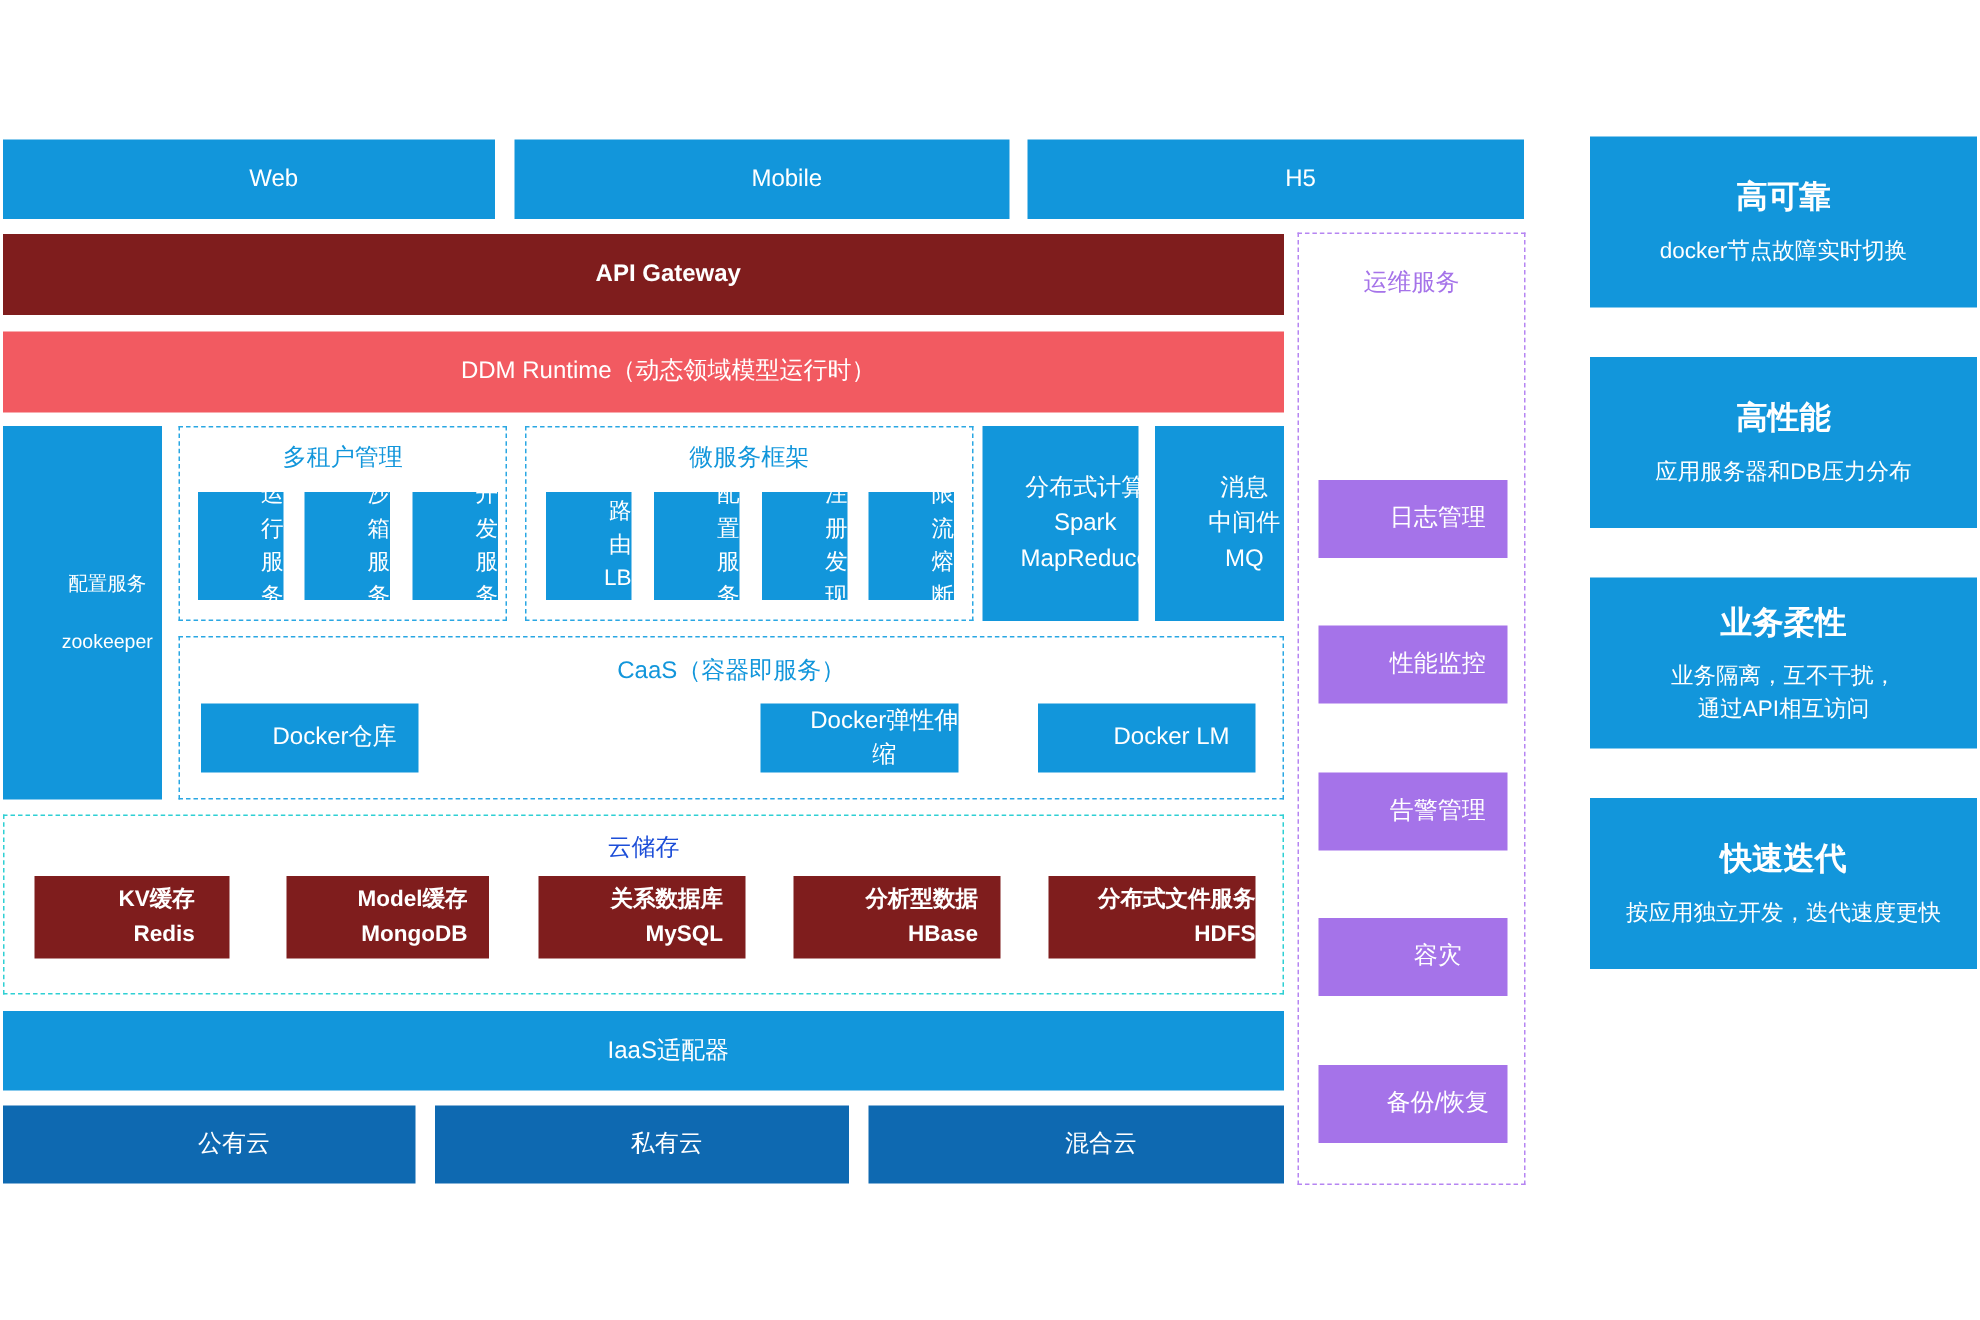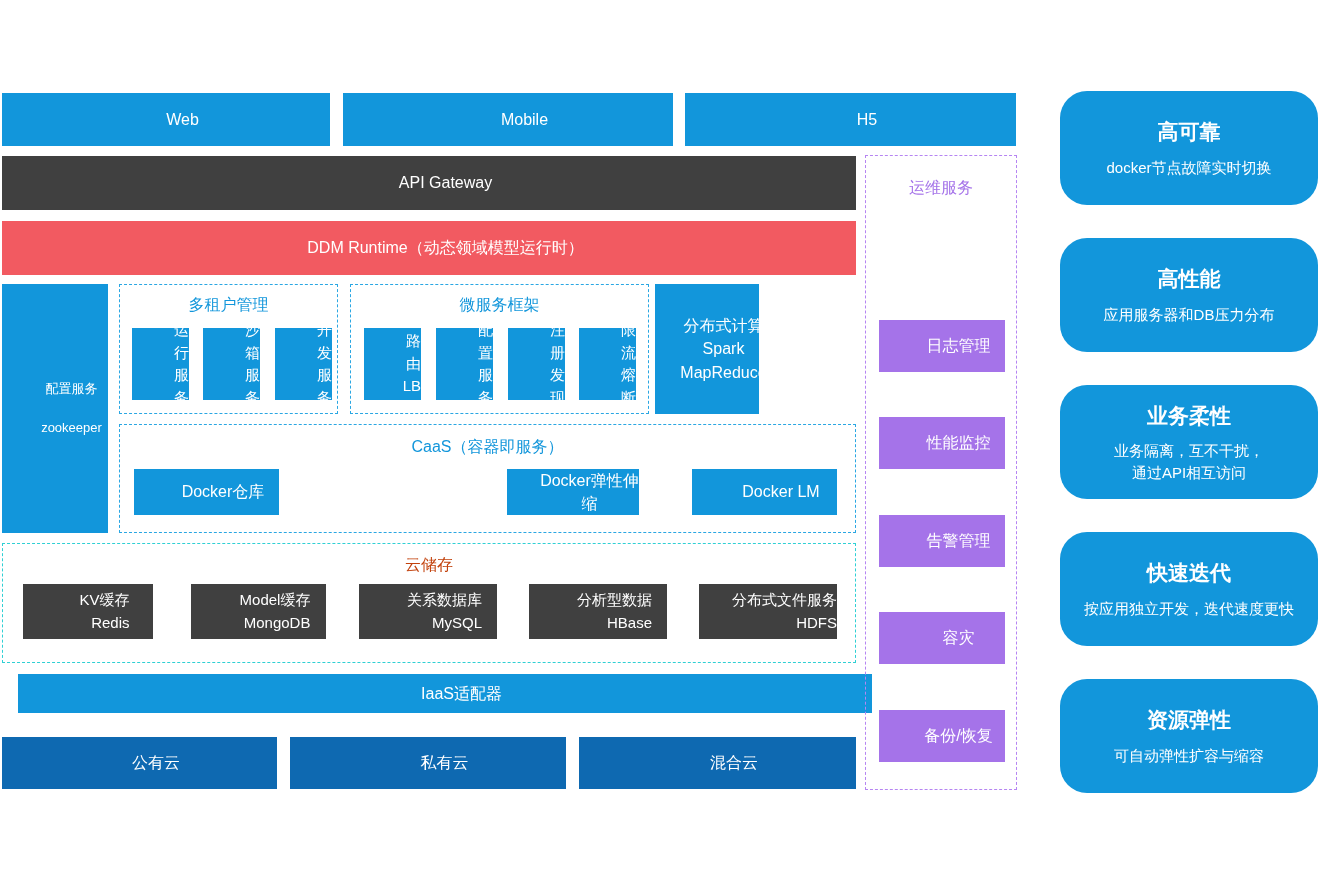--- a/index.html
+++ b/index.html
@@ -2,33 +2,33 @@
 <html><head>
 <meta charset="utf-8">
 <style>
   html,body{margin:0;padding:0;background:#ffffff;}
   body{font-family:"Liberation Sans","DejaVu Sans",sans-serif;}
   #stage{position:relative;width:1320px;height:880px;background:#ffffff;overflow:hidden;}
   .abs{position:absolute;box-sizing:border-box;padding-left:33px;}
   .box{display:flex;align-items:center;justify-content:center;color:#ffffff;
        text-align:center;white-space:pre-line;font-size:16px;line-height:1.45;}
   .blue{background:#1296db;}
-  .teal{background:#404040;}
+  .teal{background:#7f1d1d;font-weight:bold;}
   .red{background:#f25a61;}
   .deep{background:#0e69b1;}
   .purple{background:#a573e9;}
   .group{border:1px dashed #2aa7e3;}
   .group.tealb{border-color:#2fd0d4;}
   .group.purpleb{border-color:#b685f2;}
   .group-title{position:absolute;left:0;right:0;text-align:center;font-size:16px;
        color:#1296db;white-space:pre-line;}
-  .group-title.tealt{color:#c2410c;}
+  .group-title.tealt{color:#1d4ed8;}
   .group-title.purplet{color:#a573e9;}
   .small{font-size:15px;line-height:1.5;text-align:right;}
-  .feature{flex-direction:column;gap:9px;padding:10px;border-radius:27px;}
+  .feature{flex-direction:column;gap:9px;padding:10px;}
   .feature .f-title{font-size:21px;font-weight:bold;}
   .feature .f-desc{font-size:15px;line-height:1.45;white-space:pre-line;}
   .zk{flex-direction:column;gap:20px;font-size:13px;}
 </style>
 </head>
 <body>
 
 <div id="stage">
 
   <div class="abs box blue" style="left:2px;top:93px;width:328px;height:53px">Web</div>
@@ -61,20 +61,23 @@
 服务</div>
     <div class="abs box blue small" style="left:157px;top:43px;width:57px;height:72px">注册
 发现</div>
     <div class="abs box blue small" style="left:228px;top:43px;width:57px;height:72px">限流
 熔断</div>
   </div>
 
   <div class="abs box blue" style="left:655px;top:284px;width:104px;height:130px">分布式计算
 Spark
 MapReduce</div>
+  <div class="abs box blue" style="left:770px;top:284px;width:86px;height:130px">消息
+中间件
+MQ</div>
 
   <div class="abs group" style="left:119px;top:424px;width:737px;height:109px">
     <div class="group-title" style="top:12px">CaaS（容器即服务）</div>
     <div class="abs box blue" style="left:14px;top:44px;width:145px;height:46px">Docker仓库</div>
     <div class="abs box blue" style="left:387px;top:44px;width:132px;height:46px">Docker弹性伸缩</div>
     <div class="abs box blue" style="left:572px;top:44px;width:145px;height:46px">Docker LM</div>
   </div>
 
   <div class="abs group tealb" style="left:2px;top:543px;width:854px;height:120px">
     <div class="group-title tealt" style="top:11px">云储存</div>
@@ -83,21 +86,21 @@
     <div class="abs box teal small" style="left:188px;top:40px;width:135px;height:55px">Model缓存
 MongoDB</div>
     <div class="abs box teal small" style="left:356px;top:40px;width:138px;height:55px">关系数据库
 MySQL</div>
     <div class="abs box teal small" style="left:526px;top:40px;width:138px;height:55px">分析型数据
 HBase</div>
     <div class="abs box teal small" style="left:696px;top:40px;width:138px;height:55px">分布式文件服务
 HDFS</div>
   </div>
 
-  <div class="abs box blue" style="left:18px;top:674px;width:854px;height:39px">IaaS适配器</div>
+  <div class="abs box blue" style="left:2px;top:674px;width:854px;height:53px">IaaS适配器</div>
 
   <div class="abs box deep" style="left:2px;top:737px;width:275px;height:52px">公有云</div>
   <div class="abs box deep" style="left:290px;top:737px;width:276px;height:52px">私有云</div>
   <div class="abs box deep" style="left:579px;top:737px;width:277px;height:52px">混合云</div>
 
   <div class="abs group purpleb" style="left:865px;top:155px;width:152px;height:635px">
     <div class="group-title purplet" style="top:22px">运维服务</div>
     <div class="abs box purple" style="left:13px;top:164px;width:126px;height:52px">日志管理</div>
     <div class="abs box purple" style="left:13px;top:261px;width:126px;height:52px">性能监控</div>
     <div class="abs box purple" style="left:13px;top:359px;width:126px;height:52px">告警管理</div>
@@ -115,18 +118,14 @@
   </div>
   <div class="abs box blue feature" style="left:1060px;top:385px;width:258px;height:114px">
     <div class="f-title">业务柔性</div>
     <div class="f-desc">业务隔离，互不干扰，
 通过API相互访问</div>
   </div>
   <div class="abs box blue feature" style="left:1060px;top:532px;width:258px;height:114px">
     <div class="f-title">快速迭代</div>
     <div class="f-desc">按应用独立开发，迭代速度更快</div>
   </div>
-  <div class="abs box blue feature" style="left:1060px;top:679px;width:258px;height:114px">
-    <div class="f-title">资源弹性</div>
-    <div class="f-desc">可自动弹性扩容与缩容</div>
-  </div>
 
 </div>
 
 </body></html>

